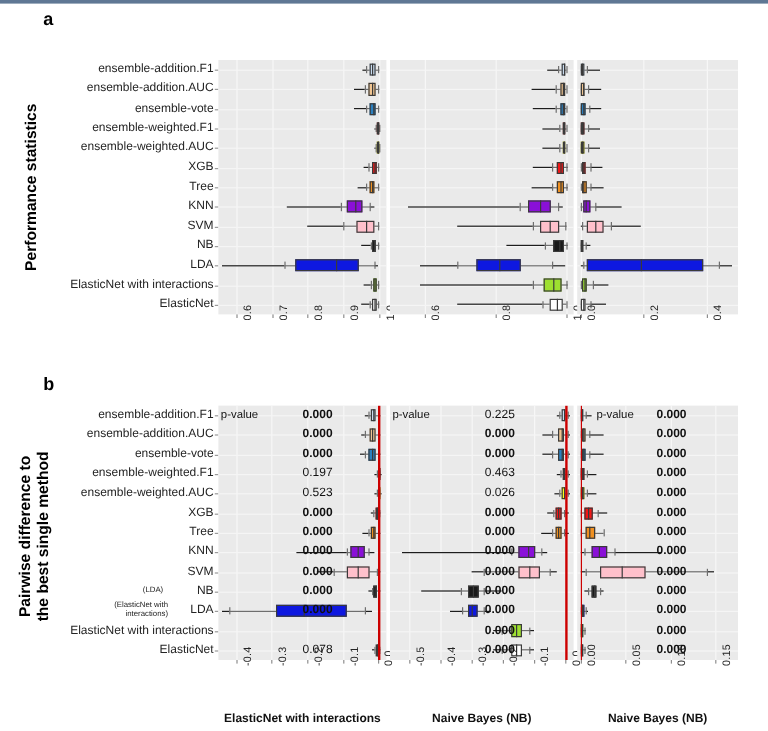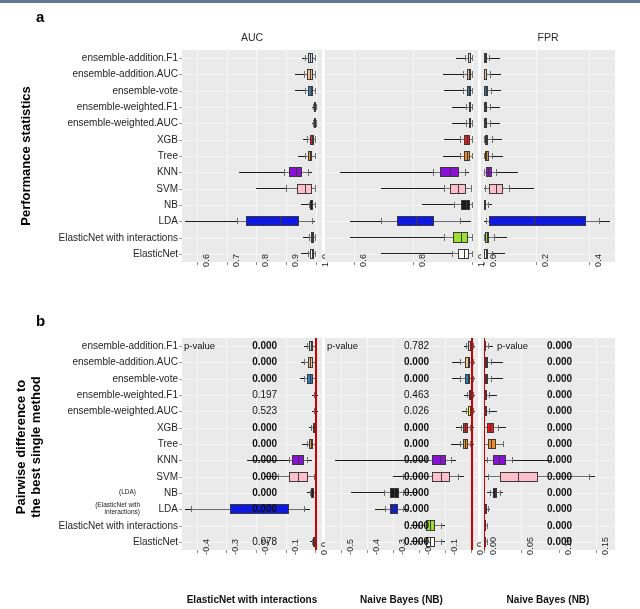--- a/index.html
+++ b/index.html
@@ -114,21 +114,20 @@
       <div class="ytick-mark" style="left: 179px; top: 160.615px;"></div>
       <div class="ylab" style="right: 462px; top: 170.923px;">NB</div>
       <div class="ytick-mark" style="left: 179px; top: 176.923px;"></div>
       <div class="ylab" style="right: 462px; top: 187.231px;">LDA</div>
       <div class="ytick-mark" style="left: 179px; top: 193.231px;"></div>
       <div class="ylab" style="right: 462px; top: 203.538px;">ElasticNet with interactions</div>
       <div class="ytick-mark" style="left: 179px; top: 209.538px;"></div>
       <div class="ylab" style="right: 462px; top: 219.846px;">ElasticNet</div>
       <div class="ytick-mark" style="left: 179px; top: 225.846px;"></div>
       <div class="side-title" style="left: 18px; top: 234px; width: 212px;">Performance statistics</div>
-      <div class="facet-title" style="left: 182px; width: 140px; top: 2px;">AUC</div>
       <div class="facet" style="left: 182px; top: 22px; width: 140px; height: 212px;">
         <div class="grid-v" style="left: 14.8936px;"></div>
         <div class="grid-v" style="left: 44.6809px;"></div>
         <div class="grid-v" style="left: 74.4681px;"></div>
         <div class="grid-v" style="left: 104.255px;"></div>
         <div class="grid-v" style="left: 134.043px;"></div>
         <div class="grid-h" style="top: 8.15385px;"></div>
         <div class="grid-h" style="top: 24.4615px;"></div>
         <div class="grid-h" style="top: 40.7692px;"></div>
         <div class="grid-h" style="top: 57.0769px;"></div>
@@ -395,21 +394,20 @@
           <div class="bp-box" style="left: 132.992px; top: 198.791px; width: 11.1808px; height: 10.1108px; background: rgb(255, 255, 255);"></div>
           <div class="bp-med" style="left: 138.877px; top: 198.791px; height: 10.1108px;"></div>
         </div>
       </div>
       <div class="xtick-mark" style="left: 354.423px; top: 234px;"></div>
       <div class="xtick-lab" style="left: 358.423px; top: 239px;">0.6</div>
       <div class="xtick-mark" style="left: 413.269px; top: 234px;"></div>
       <div class="xtick-lab" style="left: 417.269px; top: 239px;">0.8</div>
       <div class="xtick-mark" style="left: 472.115px; top: 234px;"></div>
       <div class="xtick-lab" style="left: 476.115px; top: 239px;">1.0</div>
-      <div class="facet-title" style="left: 481px; width: 134px; top: 2px;">FPR</div>
       <div class="facet" style="left: 481px; top: 22px; width: 134px; height: 212px;">
         <div class="grid-v" style="left: 2.62745px;"></div>
         <div class="grid-v" style="left: 55.1765px;"></div>
         <div class="grid-v" style="left: 107.725px;"></div>
         <div class="grid-h" style="top: 8.15385px;"></div>
         <div class="grid-h" style="top: 24.4615px;"></div>
         <div class="grid-h" style="top: 40.7692px;"></div>
         <div class="grid-h" style="top: 57.0769px;"></div>
         <div class="grid-h" style="top: 73.3846px;"></div>
         <div class="grid-h" style="top: 89.6923px;"></div>
@@ -867,21 +865,21 @@
       <div class="xtick-lab" style="left: 370.846px; top: 225px;">-0.4</div>
       <div class="xtick-mark" style="left: 393px; top: 220px;"></div>
       <div class="xtick-lab" style="left: 397px; top: 225px;">-0.3</div>
       <div class="xtick-mark" style="left: 419.154px; top: 220px;"></div>
       <div class="xtick-lab" style="left: 423.154px; top: 225px;">-0.2</div>
       <div class="xtick-mark" style="left: 445.308px; top: 220px;"></div>
       <div class="xtick-lab" style="left: 449.308px; top: 225px;">-0.1</div>
       <div class="xtick-mark" style="left: 471.462px; top: 220px;"></div>
       <div class="xtick-lab" style="left: 475.462px; top: 225px;">0.0</div>
       <div class="axis-title" style="left: 325px; width: 153px; top: 264px;">Naive Bayes (NB)</div>
-      <div class="pval" style="left: 370.9px; top: 10.1538px; width: 58.14px; text-align: right;">0.782</div>
+      <div class="pval" style="left: 370.9px; top: 10.1538px; width: 58.14px; text-align: right;">0.225</div>
       <div class="pval sig" style="left: 370.9px; top: 26.4615px; width: 58.14px; text-align: right;">0.000</div>
       <div class="pval sig" style="left: 370.9px; top: 42.7692px; width: 58.14px; text-align: right;">0.000</div>
       <div class="pval" style="left: 370.9px; top: 59.0769px; width: 58.14px; text-align: right;">0.463</div>
       <div class="pval" style="left: 370.9px; top: 75.3846px; width: 58.14px; text-align: right;">0.026</div>
       <div class="pval sig" style="left: 370.9px; top: 91.6923px; width: 58.14px; text-align: right;">0.000</div>
       <div class="pval sig" style="left: 370.9px; top: 108px; width: 58.14px; text-align: right;">0.000</div>
       <div class="pval sig" style="left: 370.9px; top: 124.308px; width: 58.14px; text-align: right;">0.000</div>
       <div class="pval sig" style="left: 370.9px; top: 140.615px; width: 58.14px; text-align: right;">0.000</div>
       <div class="pval sig" style="left: 370.9px; top: 156.923px; width: 58.14px; text-align: right;">0.000</div>
       <div class="pval sig" style="left: 370.9px; top: 173.231px; width: 58.14px; text-align: right;">0.000</div>

